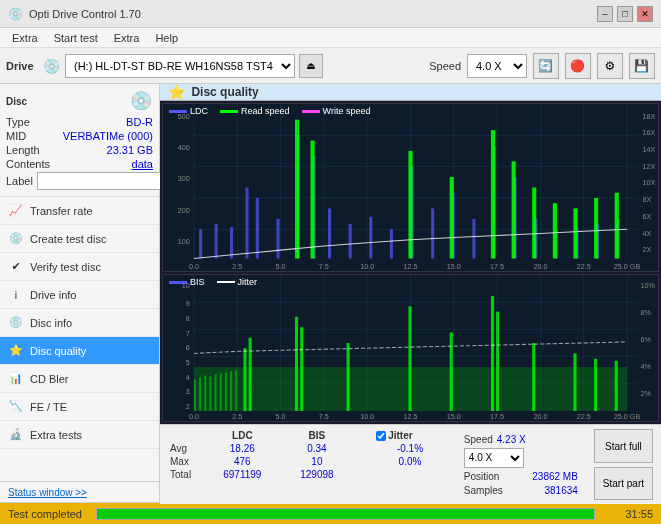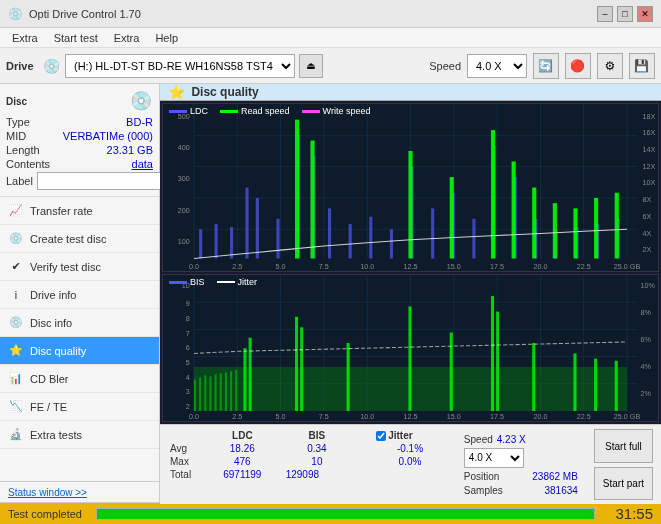--- a/index.html
+++ b/index.html
@@ -57,21 +57,21 @@
 
     
     .stats-bar { height: 80px; background: #f0f0f0; border-top: 1px solid #ccc; padding: 4px 8px; display: flex; gap: 8px; }
     .action-btn { height: 34px; padding: 0 8px; font-size: 10px; background: #e8e8e8; border: 1px solid #aaa; cursor: pointer; white-space: nowrap; }
 
     
     .status-bar { height: 22px; background: #eab308; border-top: 1px solid #ccc; display: flex; align-items: center; padding: 0 8px; gap: 8px; }
     .status-text { font-size: 11px; color: #333; min-width: 80px; }
     .progress-bar-container { flex: 1; height: 12px; background: white; border: 1px solid #aaa; }
     .progress-bar-fill { height: 100%; background: #00cc00; }
-    .status-time { font-size: 15px; color: #333; min-width: 50px; text-align: right; }
+    .status-time { font-size: 11px; color: #333; min-width: 50px; text-align: right; }
     .status-window-btn { font-size: 10px; color: #0066cc; cursor: pointer; text-decoration: underline; border: none; background: none; }
   </style>
 </head>
 <body>
 
 <div class="title-bar">
   <div class="title-bar-left">
     <span style="font-size:12px;">💿</span>
     <span class="title-bar-title">Opti Drive Control 1.70</span>
   </div>
@@ -418,21 +418,21 @@
             <tr>
               <td style="text-align:left;color:#333;padding:1px 2px;">Max</td>
               <td style="text-align:center;color:#0000cc;padding:1px 4px;">476</td>
               <td style="text-align:center;color:#0000cc;padding:1px 4px;">10</td>
               <td></td>
               <td style="text-align:center;color:#0000cc;padding:1px 4px;">0.0%</td>
             </tr>
             <tr>
               <td style="text-align:left;color:#333;padding:1px 2px;margin-left:44px;">Total</td>
               <td style="text-align:center;color:#0000cc;padding:1px 4px;">6971199</td>
-              <td style="text-align:left;color:#0000cc;padding:1px 4px;">129098</td>
+              <td style="text-align:center;color:#0000cc;padding:1px 4px;">129098</td>
               <td></td>
               <td></td>
             </tr>
           </tbody>
         </table>
       </div>
 
       <div style="display:flex;flex-direction:column;justify-content:center;gap:3px;padding: 0 8px;min-width:130px;">
         <div style="display:flex;gap:4px;align-items:center;font-size:10px;">
           <span style="color:#333;">Speed</span>

